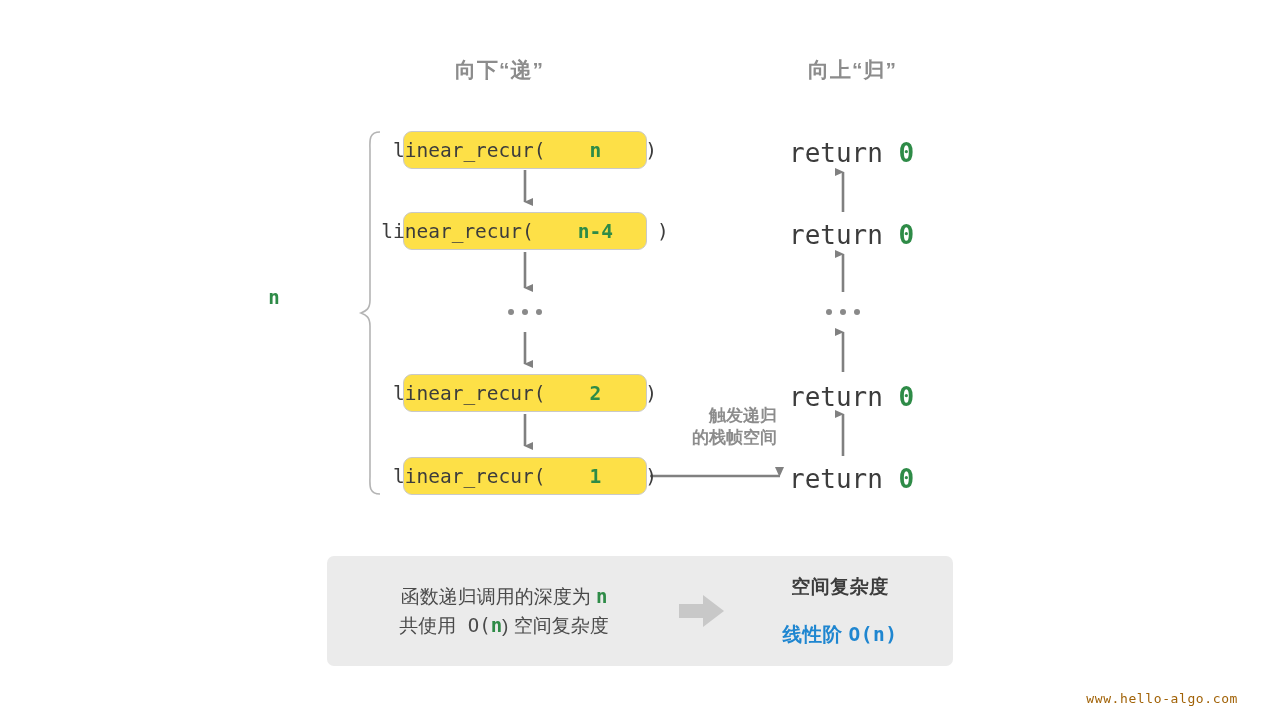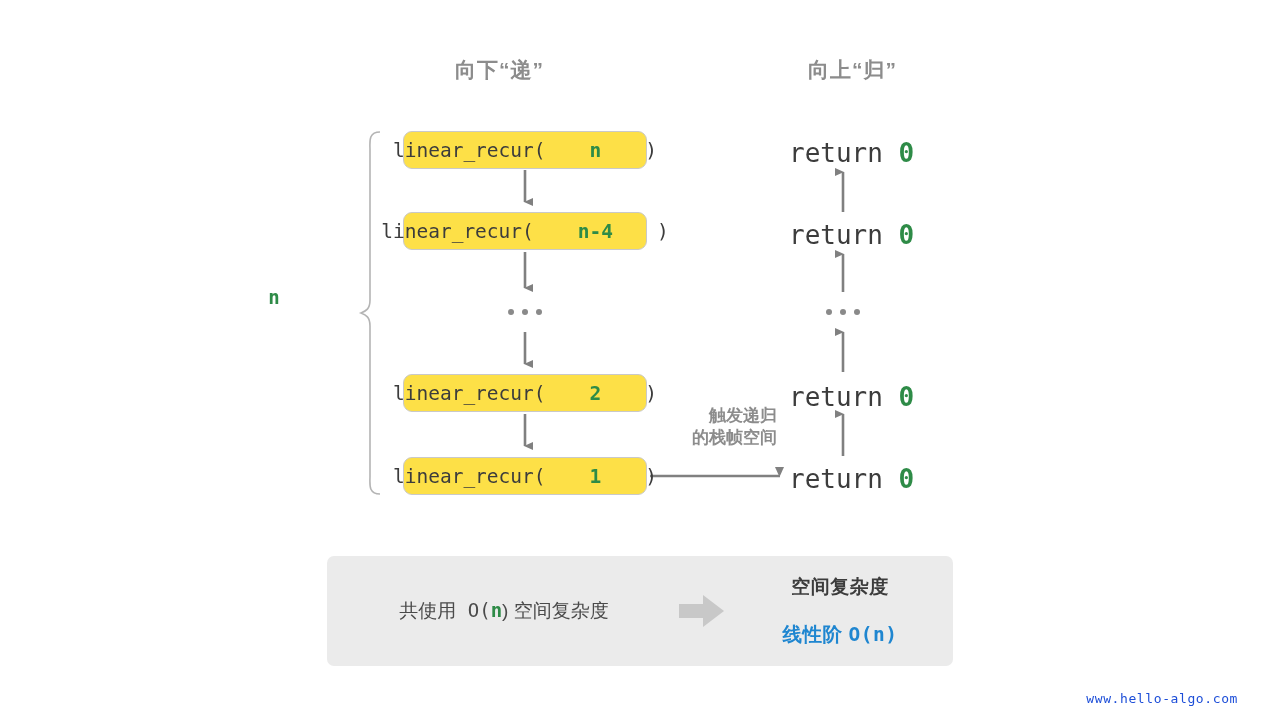--- a/index.html
+++ b/index.html
@@ -162,21 +162,21 @@
     letter-spacing: .5px;
   }
   #summary-right .value .mono { font-family: "DejaVu Sans Mono", monospace; }
 
   
   #watermark {
     position: absolute;
     right: 42px; bottom: 14px;
     font-family: "DejaVu Sans Mono", monospace;
     font-size: 13px;
-    color: #1d4ed8;
+    color: #a16207;
     letter-spacing: .6px;
   }
 </style>
 </head>
 <body>
 
 <div id="stage">
 
   <div class="col-head" id="head-down">向下“递”</div>
   <div class="col-head" id="head-up">向上“归”</div>
@@ -291,20 +291,21 @@
     <span>return </span><span class="zero">0</span>
   </div>
 
   <div id="trigger-note">
     <div>触发递归</div>
     <div>的栈帧空间</div>
   </div>
 
   <div id="summary">
     <div id="summary-left">
+      <div class="ln"><span>函数递归调用的深度为 </span><span class="g">n</span></div>
       <div class="ln"><span class="mono">共使用 O(</span><span class="g">n</span><span>) 空间复杂度</span></div>
     </div>
 
     <div id="summary-arrow">
       <svg width="46" height="34" viewBox="0 0 46 34">
         <path d="M0,10 L24,10 L24,1 L45,17 L24,33 L24,24 L0,24 Z" fill="#c8c8c8"></path>
       </svg>
     </div>
 
     <div id="summary-right">

